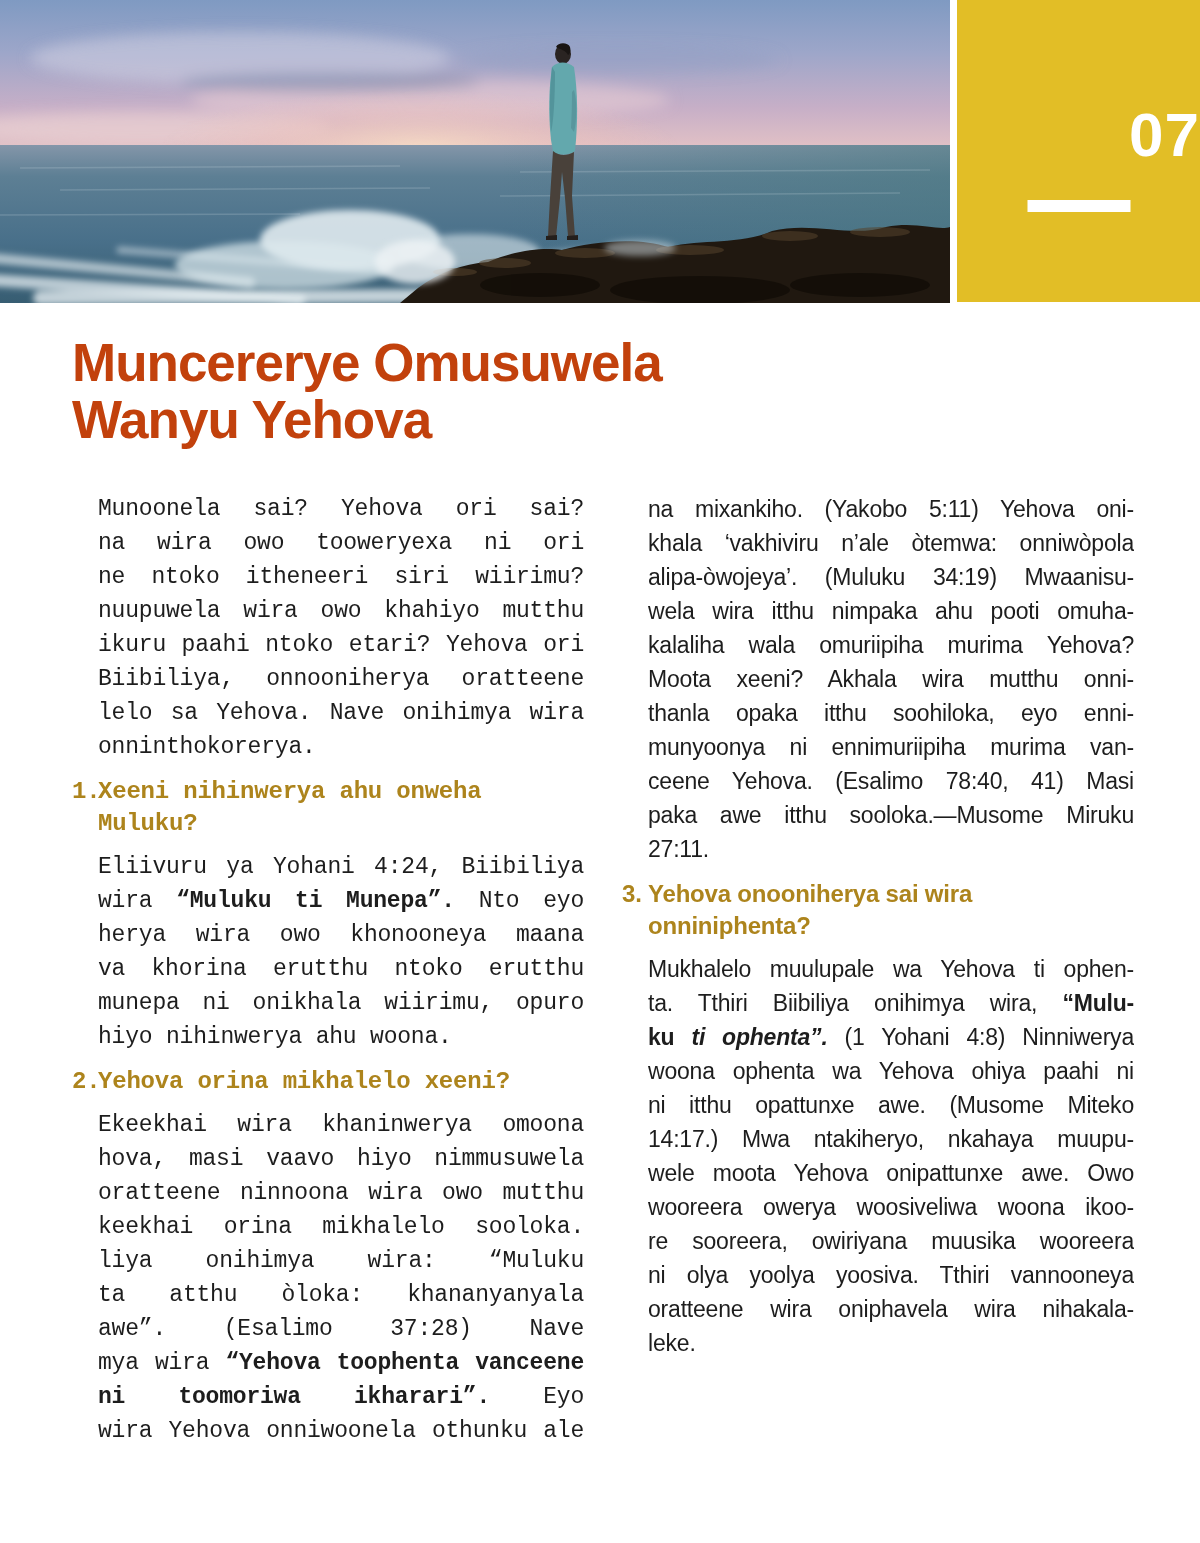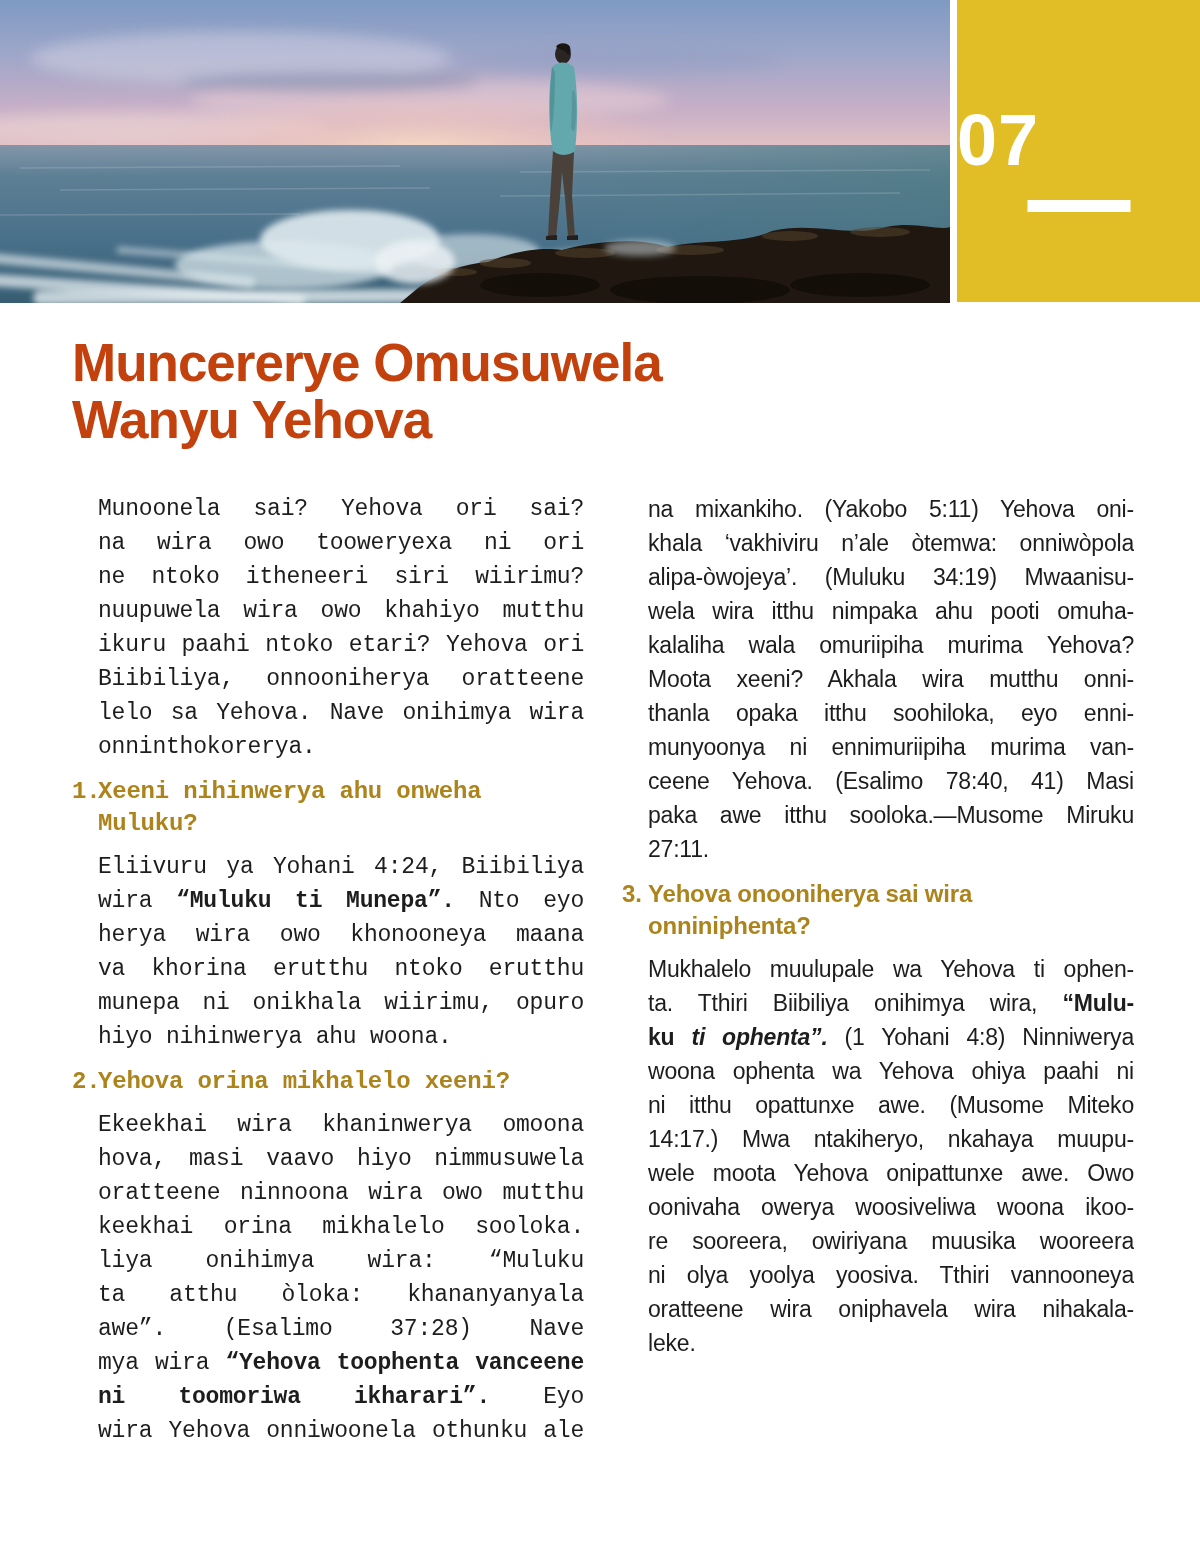--- a/index.html
+++ b/index.html
@@ -14,22 +14,22 @@
   .hero{
     position:absolute;left:0;top:0;width:950px;height:303px;
     overflow:hidden;
   }
   .hero svg{display:block;width:100%;height:100%;}
   .badge{
     position:absolute;left:957px;top:0;width:243px;height:302px;
   }
   .lesson-num{
     position:absolute;left:0;right:0;top:104px;
-    text-align:left;
-    font-weight:700;font-size:72px;line-height:1;
+    text-align:right;
+    font-weight:700;font-size:62px;line-height:1;
     color:#ffffff;letter-spacing:1px;
   }
   .num-underline{
     position:absolute;left:50%;top:200px;
     transform:translateX(-50%);
     width:103px;height:12px;background:#ffffff;
   }
   
   .title{
     position:absolute;left:72px;top:334px;width:900px;
@@ -249,21 +249,21 @@
         <div>onniniphenta?</div>
       </div>
       <div class="para">
         <div class="pline">Mukhalelo muulupale wa Yehova ti ophen-</div>
         <div class="pline">ta. Tthiri Biibiliya onihimya wira, <b>“Mulu-</b></div>
         <div class="pline"><b>ku</b> <b><i>ti ophenta”.</i></b> (1 Yohani 4:8) Ninniwerya</div>
         <div class="pline">woona ophenta wa Yehova ohiya paahi ni</div>
         <div class="pline">ni itthu opattunxe awe. (Musome Miteko</div>
         <div class="pline">14:17.) Mwa ntakiheryo, nkahaya muupu-</div>
         <div class="pline">wele moota Yehova onipattunxe awe. Owo</div>
-        <div class="pline">oonivaha owerya woosiveliwa woona ikoo-</div>
+        <div class="pline">wooreera owerya woosiveliwa woona ikoo-</div>
         <div class="pline">re sooreera, owiriyana muusika wooreera</div>
         <div class="pline">ni olya yoolya yoosiva. Tthiri vannooneya</div>
         <div class="pline">oratteene wira oniphavela wira nihakala-</div>
         <div class="pline lastline">leke.</div>
       </div>
     </div>
 
 </div>
 
 </body></html>

